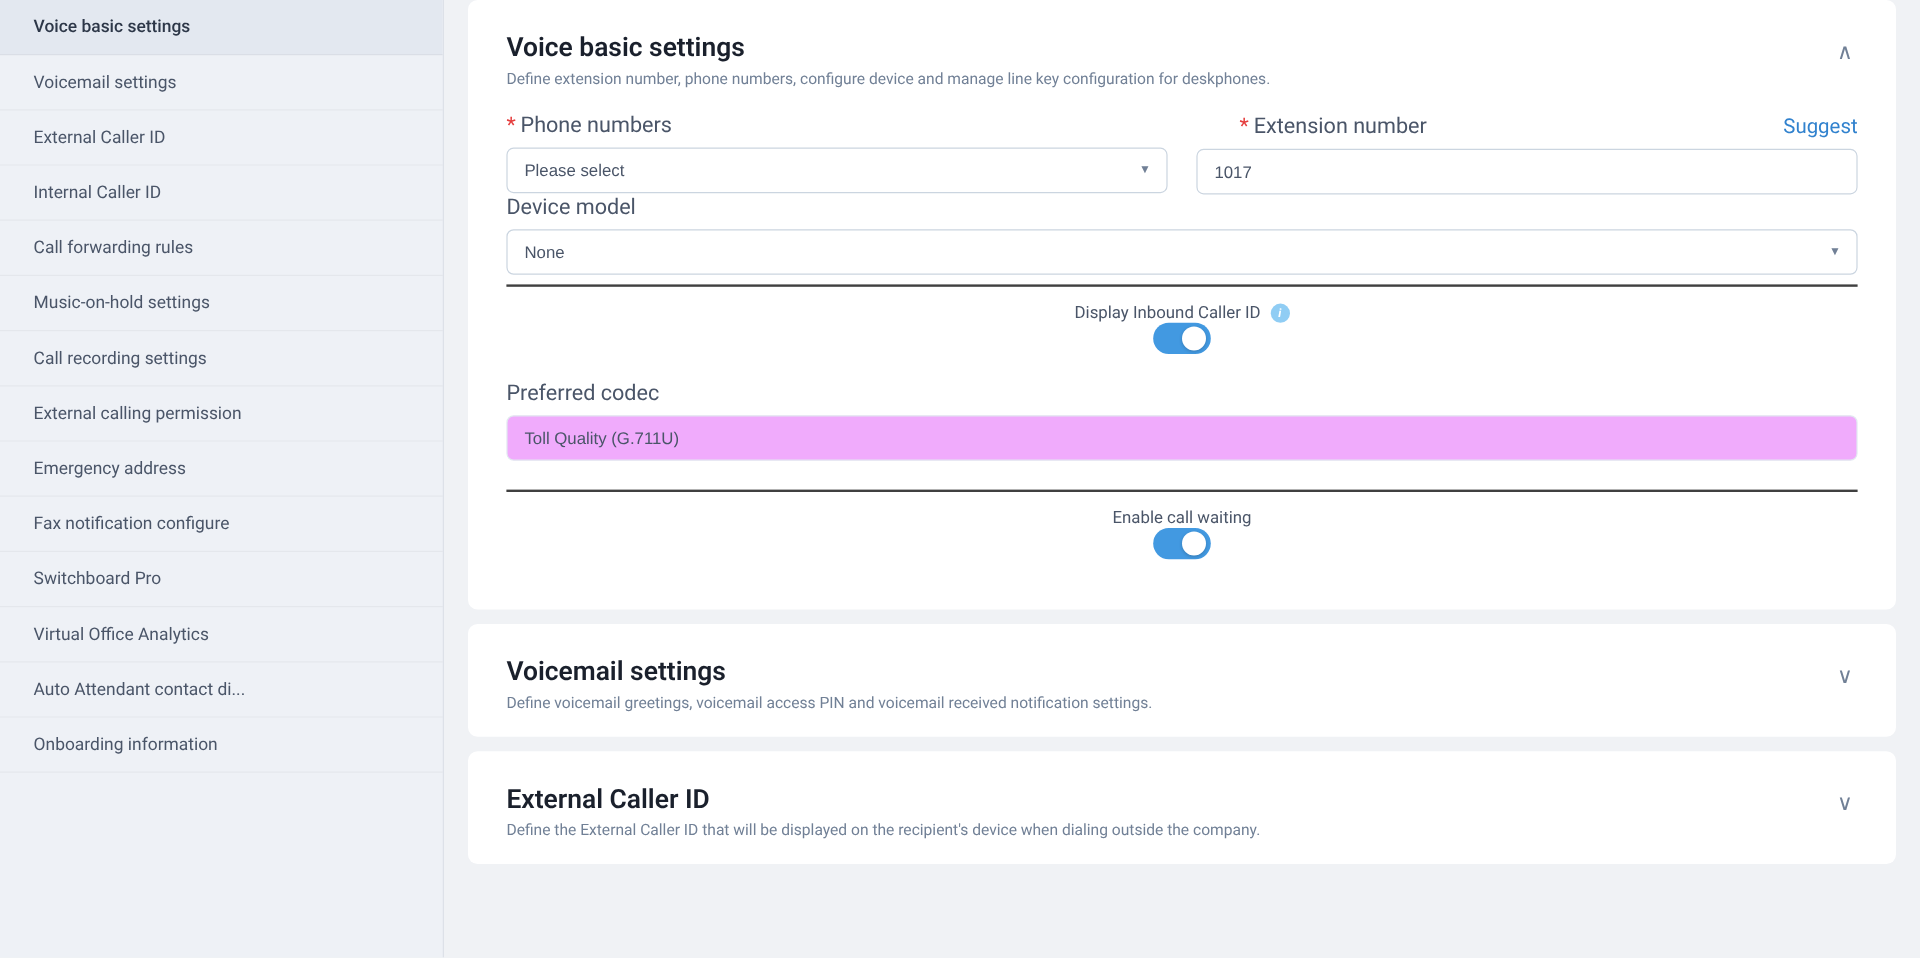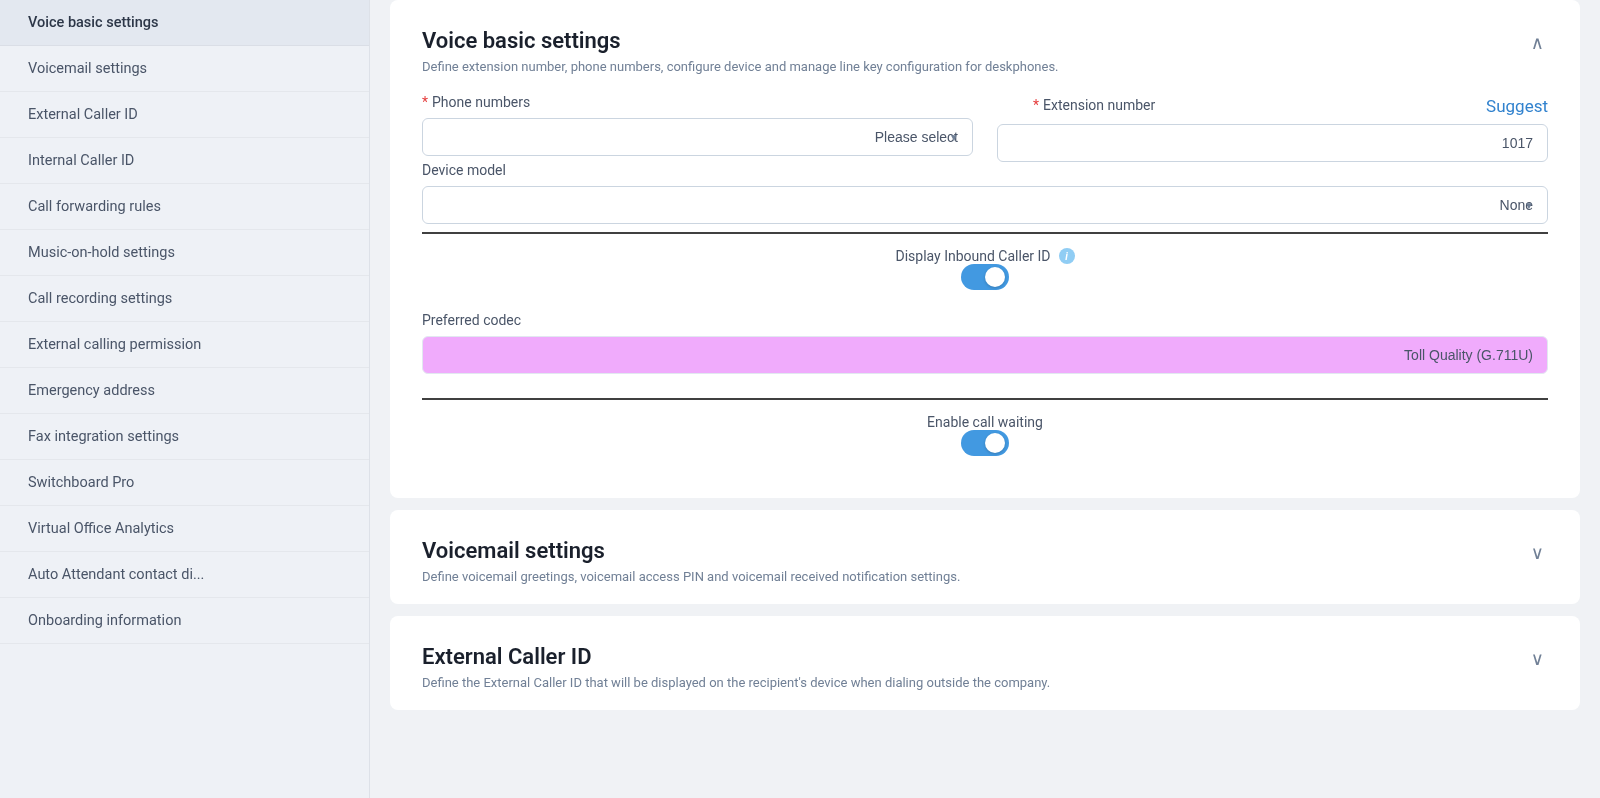--- a/index.html
+++ b/index.html
@@ -85,41 +85,40 @@
 
     .section-body {
       padding: 0 32px 28px 32px;
     }
 
     .form-group {
       flex: 1;
     }
 
     .form-label {
-      font-size: 14px;
+      font-size: 18px;
       color: #4a5568;
       margin-bottom: 8px;
       display: block;
     }
 
     .form-label .required {
       color: #e53e3e;
       margin-right: 4px;
     }
 
     .form-control {
       width: 100%;
       padding: 10px 14px;
       border: 1px solid #cbd5e0;
       border-radius: 6px;
       font-size: 14px;
       color: #4a5568;
       background: white;
       appearance: none;
-      text-align: right;
       -webkit-appearance: none;
     }
 
     .form-select-wrapper {
       position: relative;
     }
 
     .form-select-wrapper::after {
       content: '▼';
       position: absolute;
@@ -247,21 +246,21 @@
   <div class="sidebar-item">
     <span>Call recording settings</span>
   </div>
   <div class="sidebar-item">
     <span>External calling permission</span>
   </div>
   <div class="sidebar-item">
     <span>Emergency address</span>
   </div>
   <div class="sidebar-item">
-    <span>Fax integration settings</span>
+    <span>Fax notification configure</span>
   </div>
   <div class="sidebar-item">
     <span>Switchboard Pro</span>
   </div>
   <div class="sidebar-item">
     <span>Virtual Office Analytics</span>
   </div>
   <div class="sidebar-item">
     <span>Auto Attendant contact di...</span>
   </div>

